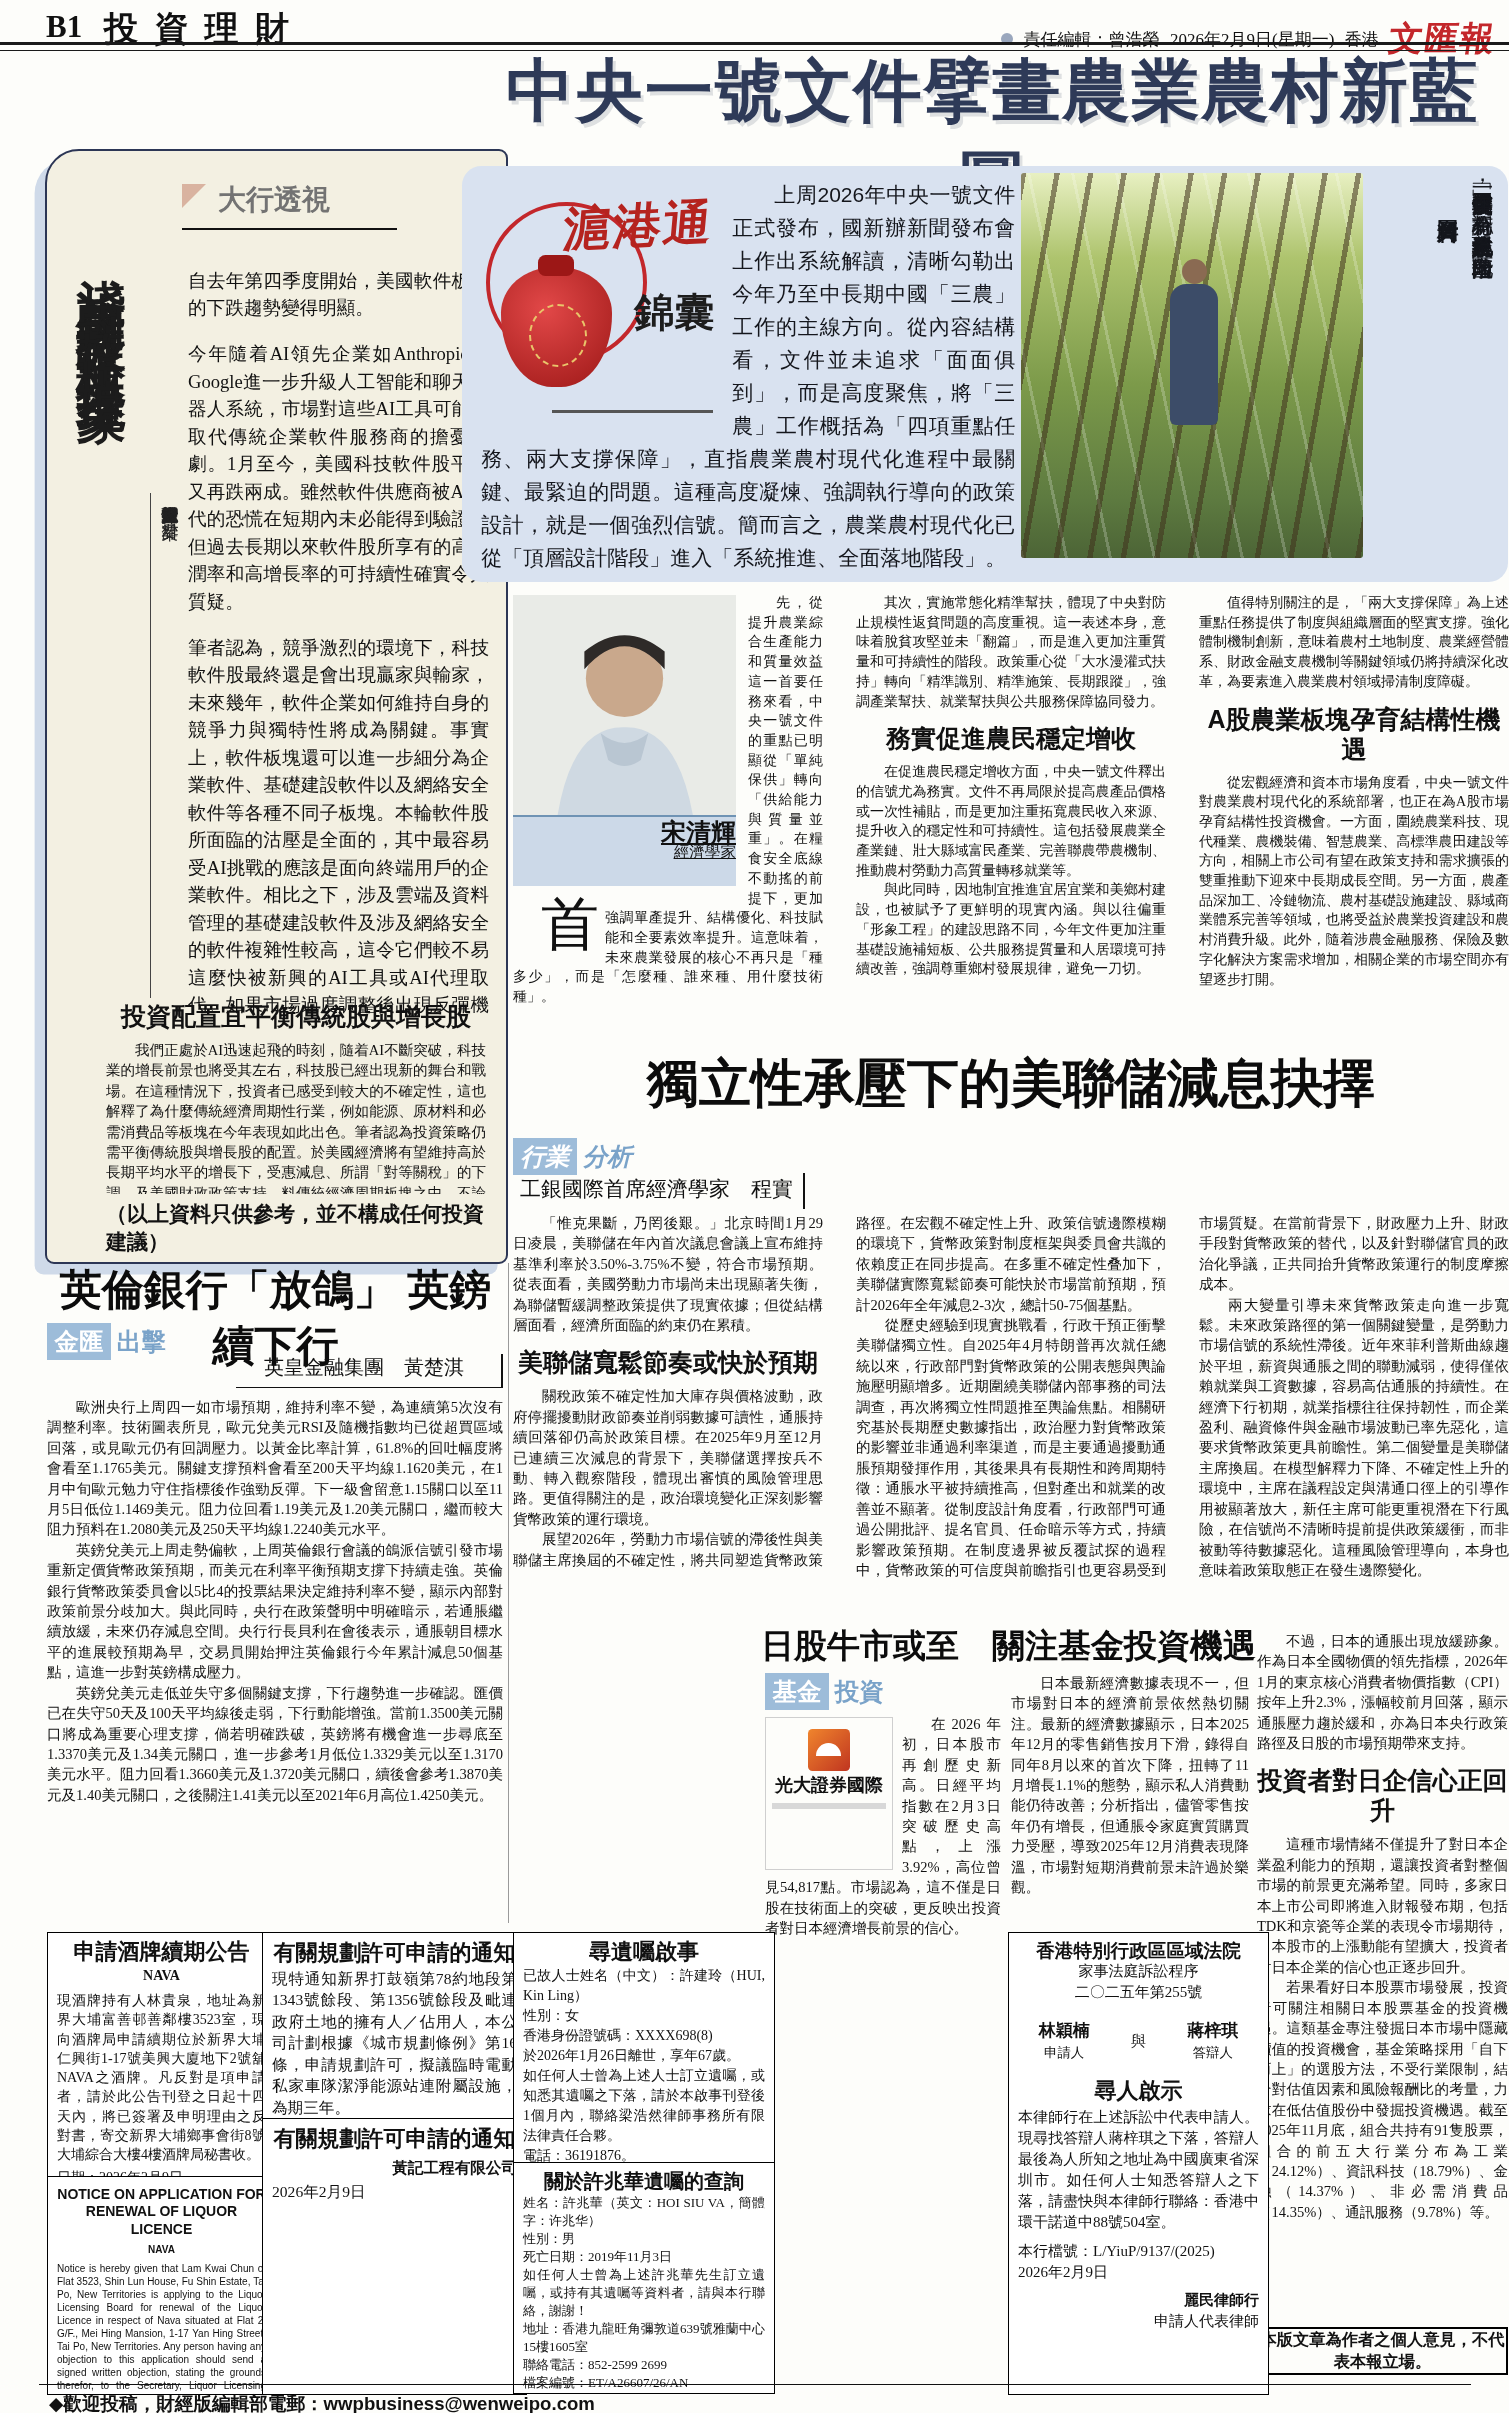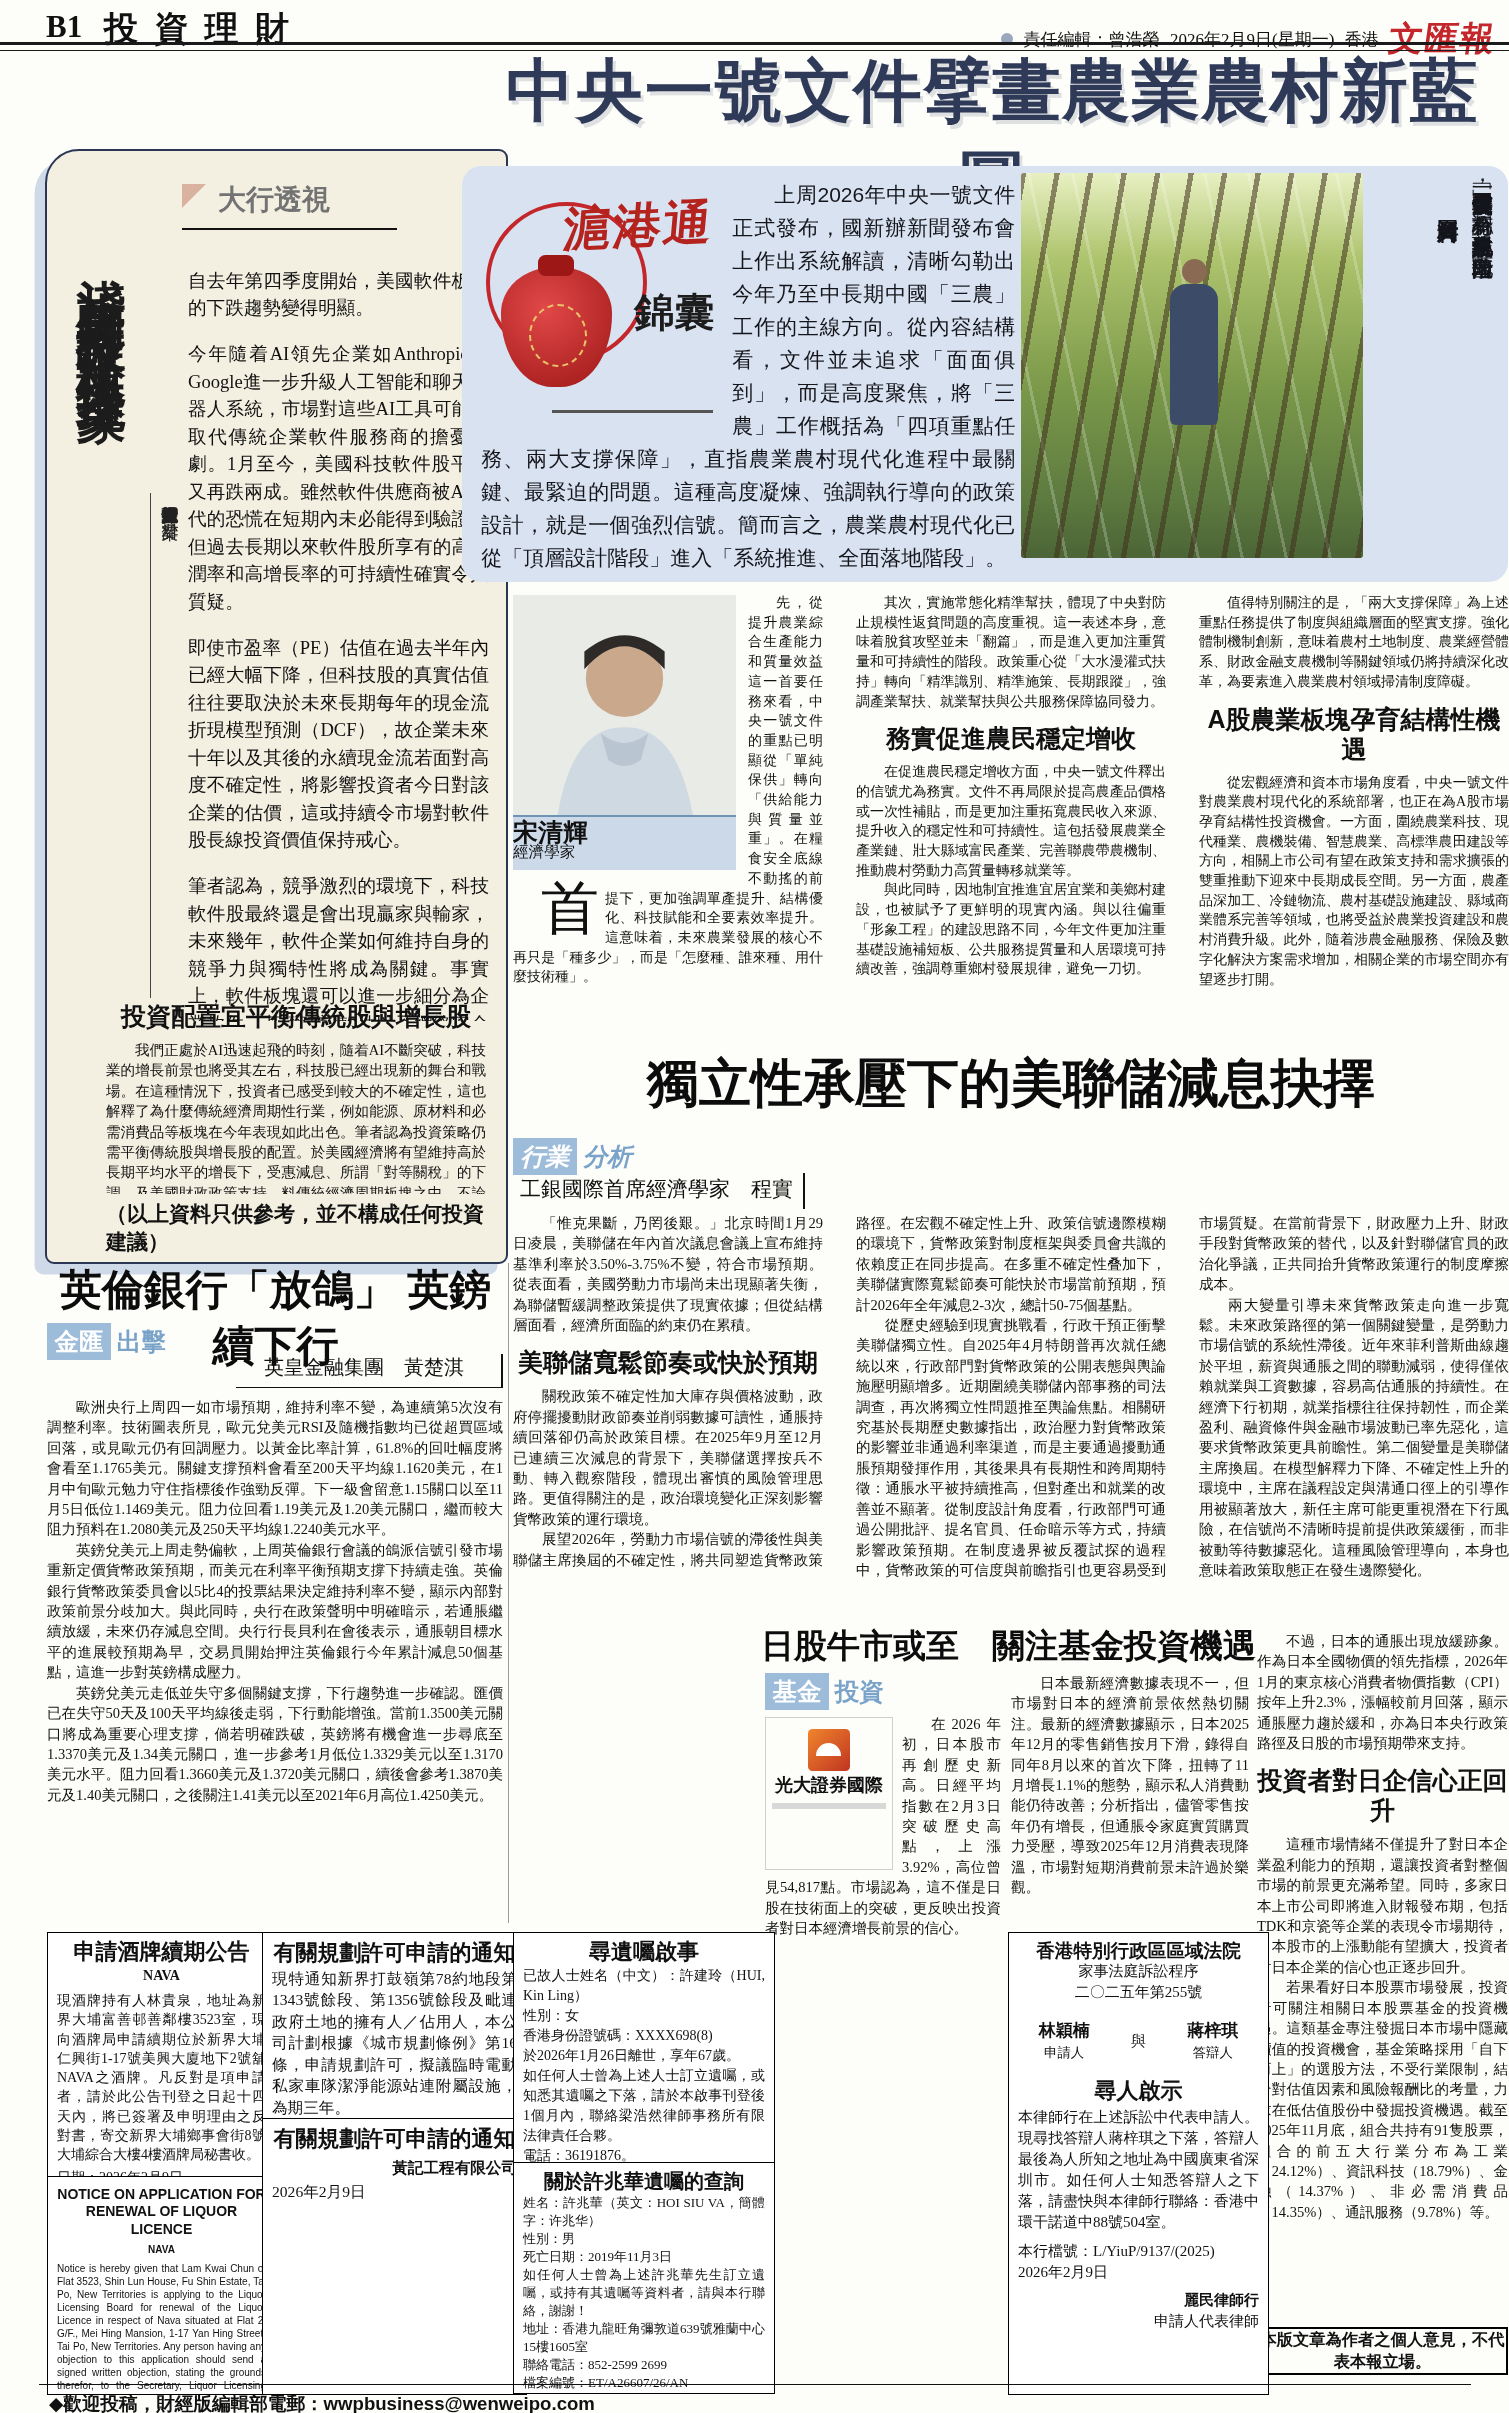--- a/index.html
+++ b/index.html
@@ -52,21 +52,21 @@
   
   .lead-body{left:513px;top:593px;width:996px;height:416px;column-count:3;column-gap:33px;
      font-size:14px;line-height:19.7px;text-align:justify;overflow:hidden;}
   .lead-body p,.flow p{margin:0;text-indent:2em;}
   .lead-body h4,.flow h4{font-family:"Liberation Sans","DejaVu Sans",sans-serif;font-weight:900;text-align:center;
      font-size:25px;margin:12px 0 9px;text-indent:0;line-height:1.2;}
   .lead-body p.dropcap::first-letter{font-size:58px;font-family:"Liberation Sans","DejaVu Sans",sans-serif;
      float:left;line-height:0.95;padding:3px 6px 0 0;}
   .author-card{width:223px;margin:1.5px 12px 7.4px 0;float:left;}
   .author-photo{height:220px;background:linear-gradient(180deg,#f2f2ef,#d8dad4);position:relative;overflow:hidden;border-bottom:2.2px solid #6f93b4;}
-  .author-caption{background:#ccd9e8;text-align:left;padding:6px 0 8px;}
+  .author-caption{background:#ccd9e8;text-align:right;padding:6px 0 24px;text-decoration:underline;}
   .author-name{font-family:"Liberation Sans","DejaVu Sans",sans-serif;font-weight:900;font-size:25px;}
   .author-title{font-size:15.6px;}
   
   .tag{display:inline-flex;align-items:center;font-family:"Liberation Sans","DejaVu Sans",sans-serif;font-weight:900;font-size:24.5px;}
   .tag-box{background:#9dbcd9;color:#fff;padding:2.2px 7.4px;}
   .tag-rest{color:#7aa3c9;padding-left:6px;}
   
   .fed-headline{left:513px;top:1049px;width:996px;text-align:center;font-size:52px;font-weight:900;color:#0c0c0c;}
   .fed-tag{left:513px;top:1138px;font-style:italic;}
   .fed-byline{left:520px;top:1173px;width:273px;text-align:right;font-size:21px;border-right:2.2px solid #111;padding:1.5px 10.4px 6px 0;}
@@ -135,21 +135,20 @@
   </div>
   <div class="abs headrule"></div>
 
   <div class="abs feature-box">
     <div class="abs f-tag sans">大行透視</div>
     <div class="abs f-headline sans">淺析美國科技軟件板塊大挫現象</div>
     <div class="abs f-byline">恒生銀行財富管理首席投資總監　梁君馡</div>
     <div class="abs f-body">
         <p>自去年第四季度開始，美國軟件板塊的下跌趨勢變得明顯。</p>
         <p>今年隨着AI領先企業如Anthropic和Google進一步升級人工智能和聊天機器人系統，市場對這些AI工具可能將取代傳統企業軟件服務商的擔憂加劇。1月至今，美國科技軟件股平均又再跌兩成。雖然軟件供應商被AI取代的恐慌在短期內未必能得到驗證，但過去長期以來軟件股所享有的高利潤率和高增長率的可持續性確實令人質疑。</p>
-        <p>即使市盈率（PE）估值在過去半年內已經大幅下降，但科技股的真實估值往往要取決於未來長期每年的現金流折現模型預測（DCF），故企業未來十年以及其後的永續現金流若面對高度不確定性，將影響投資者今日對該企業的估價，這或持續令市場對軟件股長線投資價值保持戒心。</p>
         <p>筆者認為，競爭激烈的環境下，科技軟件股最終還是會出現贏家與輸家，未來幾年，軟件企業如何維持自身的競爭力與獨特性將成為關鍵。事實上，軟件板塊還可以進一步細分為企業軟件、基礎建設軟件以及網絡安全軟件等各種不同子板塊。本輪軟件股所面臨的沽壓是全面的，其中最容易受AI挑戰的應該是面向終端用戶的企業軟件。相比之下，涉及雲端及資料管理的基礎建設軟件及涉及網絡安全的軟件複雜性較高，這令它們較不易這麼快被新興的AI工具或AI代理取代。如果市場過度調整後出現反彈機會，或集中在這些更為複雜的基礎建設及網絡安全相關的軟件企業。</p>
       </div>
     <div class="abs f-body2 flow">
         <h4>投資配置宜平衡傳統股與增長股</h4>
         <p>我們正處於AI迅速起飛的時刻，隨着AI不斷突破，科技業的增長前景也將受其左右，科技股已經出現新的舞台和戰場。在這種情況下，投資者已感受到較大的不確定性，這也解釋了為什麼傳統經濟周期性行業，例如能源、原材料和必需消費品等板塊在今年表現如此出色。筆者認為投資策略仍需平衡傳統股與增長股的配置。於美國經濟將有望維持高於長期平均水平的增長下，受惠減息、所謂「對等關稅」的下調，及美國財政政策支持，料傳統經濟周期板塊之中，不論是大型派息價值股，還有中小型傳統股，其盈利和現金流都有望進一步復甦。</p>
       </div>
     <div class="abs f-disc sans">（以上資料只供參考，並不構成任何投資建議）</div>
   </div>
 
   <div class="abs lead-headline sans">中央一號文件擘畫農業農村新藍圖</div>

